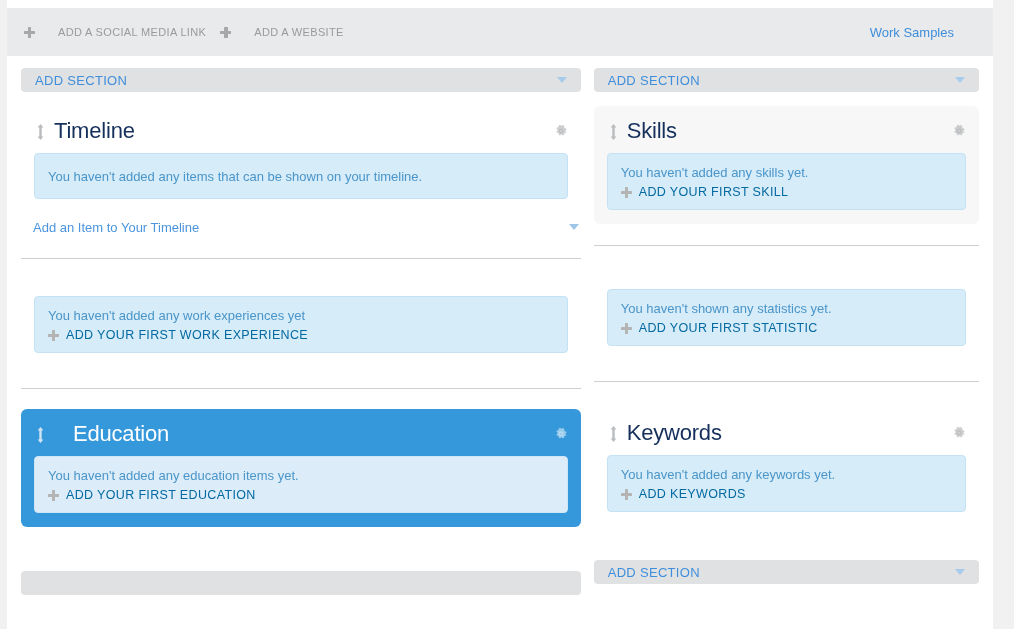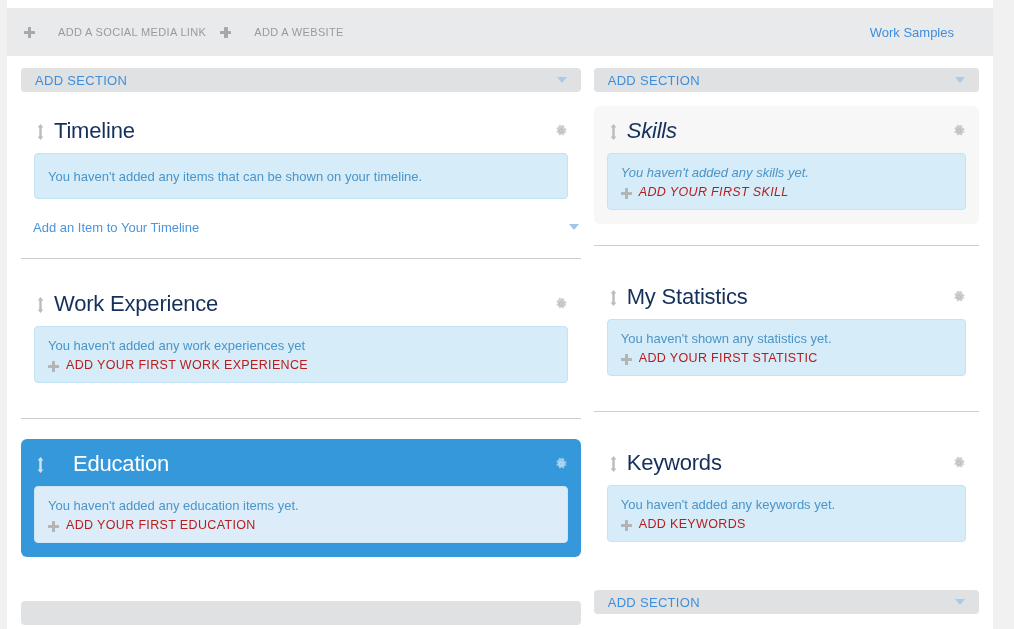--- a/index.html
+++ b/index.html
@@ -138,21 +138,21 @@
     border-top: 6px solid #a7cbea;
   }
   .caret.plain { border-top-color: #9fc6e8; }
 
   
   .section {
     position: relative;
     padding: 10px 13px 14px 13px;
     border-radius: 6px;
   }
-  .section.hovered { background: #f7f7f7; font-style: italic; }
+  .section.hovered { background: #f7f7f7; }
   .section.active  { background: #3498db; }
 
   .sec-head {
     display: flex;
     align-items: center;
     position: relative;
     height: 30px;
   }
 
   .drag-handle {
@@ -195,24 +195,24 @@
   .empty-box.one-line { padding: 14px 13px 12px 13px; }
 
   .empty-text {
     color: #4a95c9;
     font-size: 13px;
     line-height: 18px;
   }
 
   .empty-action {
     display: flex;
-    align-items: flex-end;
+    align-items: center;
     gap: 7px;
     margin-top: 3px;
-    color: #b91c1c;
+    color: #0369a1;
     font-size: 12.5px;
     letter-spacing: .35px;
     cursor: pointer;
   }
 
   .section.active .empty-box { background: #dcedf9; border-color: #cfe6f6; }
 
   
   .inline-link-row {
     display: flex;
@@ -294,34 +294,20 @@
       <div class="inline-link-row">
         <span class="txt">Add an Item to Your Timeline</span>
         <span class="caret plain"></span>
       </div>
 
       <div class="divider"></div>
 
       <div class="spacer-20"></div>
 
       <div class="section">
-        <div class="sec-head">
-          <span class="drag-handle">
-            <svg width="13" height="18" viewBox="0 0 13 18">
-              <path d="M6.5 1 L3.6 4.6 H5.3 V13.4 H3.6 L6.5 17 L9.4 13.4 H7.7 V4.6 H9.4 Z" fill="#b9bcbf"></path>
-            </svg>
-          </span>
-          <span class="sec-title">Work Experience</span>
-          <span class="gear">
-            <svg width="14" height="14" viewBox="0 0 14 14">
-              <path fill="#b0b3b6" d="M7 4.6a2.4 2.4 0 100 4.8 2.4 2.4 0 000-4.8zm0 3.7a1.3 1.3 0 110-2.6 1.3 1.3 0 010 2.6z"></path>
-              <path fill="#b0b3b6" d="M12.6 8.1l-1-.3a4.7 4.7 0 000-1.6l1-.3-.5-1.7-1 .3a4.7 4.7 0 00-1.1-1.2l.4-1L8.8.7l-.5.9a4.7 4.7 0 00-1.6 0L6.2.7 4.6 1.3l.4 1a4.7 4.7 0 00-1.1 1.2l-1-.3L2.4 5l1 .3a4.7 4.7 0 000 1.6l-1 .3.5 1.7 1-.3a4.7 4.7 0 001.1 1.2l-.4 1 1.6.6.5-.9a4.7 4.7 0 001.6 0l.5.9 1.6-.6-.4-1a4.7 4.7 0 001.1-1.2l1 .3z" opacity=".75"></path>
-            </svg>
-          </span>
-        </div>
         <div class="empty-box">
           <div class="empty-text">You haven't added any work experiences yet</div>
           <div class="empty-action">
             <span class="plus light"></span>
             <span>ADD YOUR FIRST WORK EXPERIENCE</span>
           </div>
         </div>
       </div>
 
       <div class="divider"></div>
@@ -391,34 +377,20 @@
             <span>ADD YOUR FIRST SKILL</span>
           </div>
         </div>
       </div>
 
       <div class="divider"></div>
 
       <div class="spacer-26"></div>
 
       <div class="section">
-        <div class="sec-head">
-          <span class="drag-handle">
-            <svg width="13" height="18" viewBox="0 0 13 18">
-              <path d="M6.5 1 L3.6 4.6 H5.3 V13.4 H3.6 L6.5 17 L9.4 13.4 H7.7 V4.6 H9.4 Z" fill="#b9bcbf"></path>
-            </svg>
-          </span>
-          <span class="sec-title">My Statistics</span>
-          <span class="gear">
-            <svg width="14" height="14" viewBox="0 0 14 14">
-              <path fill="#b0b3b6" d="M7 4.6a2.4 2.4 0 100 4.8 2.4 2.4 0 000-4.8zm0 3.7a1.3 1.3 0 110-2.6 1.3 1.3 0 010 2.6z"></path>
-              <path fill="#b0b3b6" d="M12.6 8.1l-1-.3a4.7 4.7 0 000-1.6l1-.3-.5-1.7-1 .3a4.7 4.7 0 00-1.1-1.2l.4-1L8.8.7l-.5.9a4.7 4.7 0 00-1.6 0L6.2.7 4.6 1.3l.4 1a4.7 4.7 0 00-1.1 1.2l-1-.3L2.4 5l1 .3a4.7 4.7 0 000 1.6l-1 .3.5 1.7 1-.3a4.7 4.7 0 001.1 1.2l-.4 1 1.6.6.5-.9a4.7 4.7 0 001.6 0l.5.9 1.6-.6-.4-1a4.7 4.7 0 001.1-1.2l1 .3z" opacity=".75"></path>
-            </svg>
-          </span>
-        </div>
         <div class="empty-box">
           <div class="empty-text">You haven't shown any statistics yet.</div>
           <div class="empty-action">
             <span class="plus light"></span>
             <span>ADD YOUR FIRST STATISTIC</span>
           </div>
         </div>
       </div>
 
       <div class="divider"></div>

